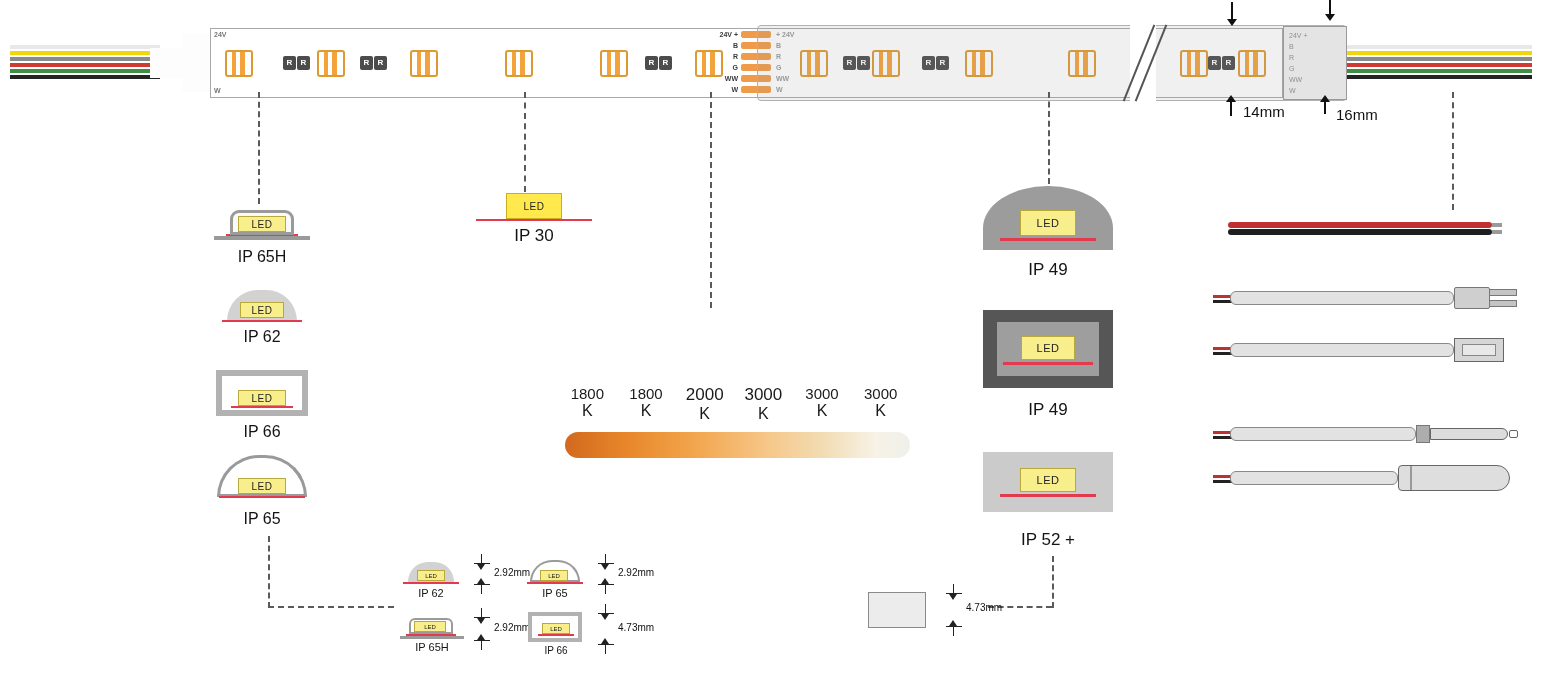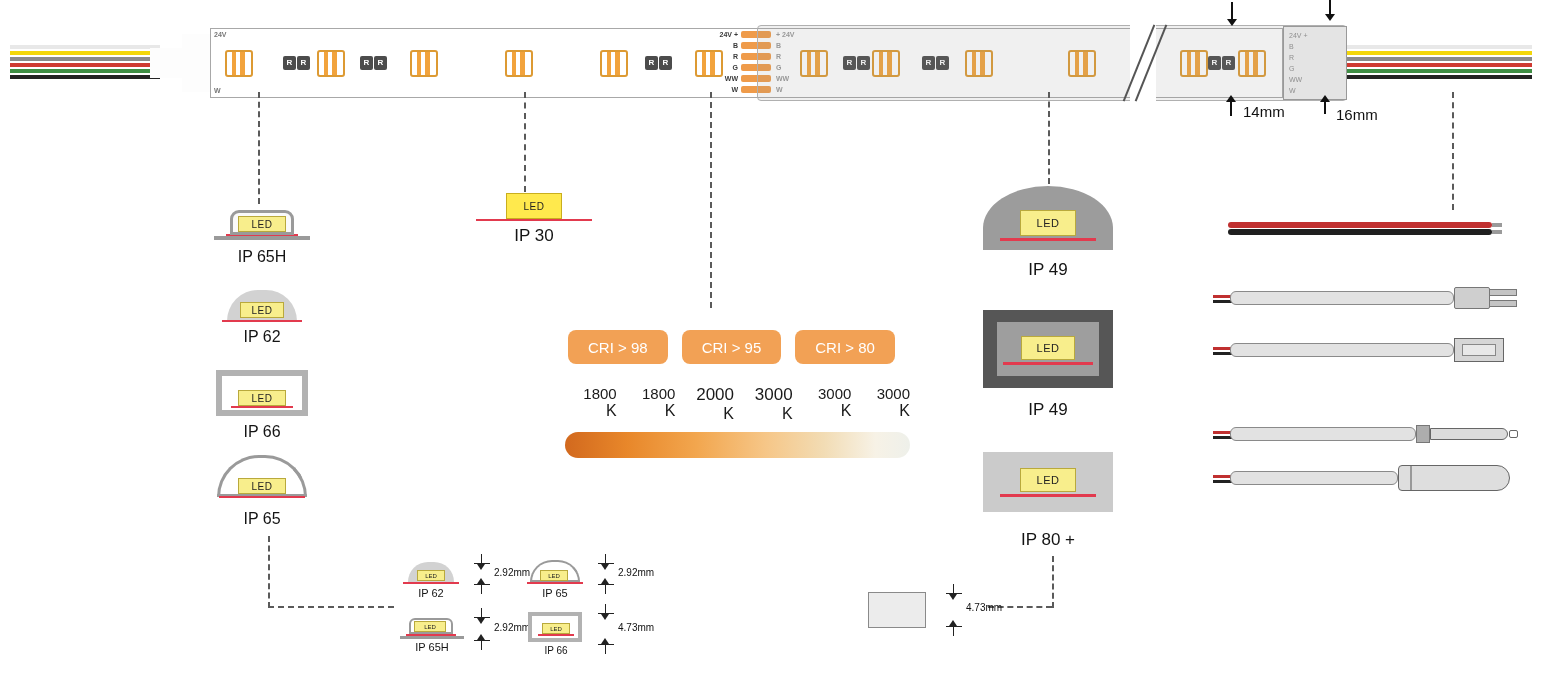--- a/index.html
+++ b/index.html
@@ -20,21 +20,21 @@
   .ledbox{position:absolute;display:flex;align-items:center;justify-content:center;background:#f8ee8c;
           border:1px solid #b9a93c;font-size:10px;color:#222;letter-spacing:.5px}
   .ledbox.big{font-size:11px}
   .ledbox.mini{font-size:6px;letter-spacing:0}
   .redline{position:absolute;height:2px;background:#e23a4e}
   .iplabel{position:absolute;font-size:16px;color:#141414;text-align:center}
   .iplabel.big{font-size:17px}
   .minilabel{position:absolute;font-size:11px;color:#141414;text-align:center}
   .cri{height:34px;border-radius:8px;background:#f2a155;color:#fff;font-size:15px;display:flex;align-items:center;padding:0 20px}
   .cctrow{position:absolute;display:flex}
-  .cctcol{flex:1;text-align:right;color:#1a1a1a}
+  .cctcol{flex:1;text-align:center;color:#1a1a1a}
   .cctcol .num{font-size:15px;display:block}
   .cctcol .unit{font-size:16px;display:block}
   .cctrow .cctcol:nth-child(3) .num,.cctrow .cctcol:nth-child(4) .num{font-size:17px}
   .tri{position:absolute;width:0;height:0;border-left:5px solid transparent;border-right:5px solid transparent;display:block}
   .tri.down{border-top:7px solid #111}
   .tri.up{border-bottom:7px solid #111}
   .stem{position:absolute;width:2px;background:#111;display:block}
   .dim{position:absolute;width:16px}
   .dim i,.dim b{position:absolute;display:block}
   .dim .stem{left:7px;width:1px;background:#222}
@@ -195,25 +195,20 @@
     <i class="redline" style="left:219px;top:496px;width:86px"></i>
     <div class="iplabel" style="left:217px;top:510px;width:90px">IP 65</div>
   </div>
 
   <div>
     <div class="ledbox" style="left:506px;top:193px;width:56px;height:26px;background:#ffe94d;border-color:#c9ae1e">LED</div>
     <i class="redline" style="left:476px;top:219px;width:116px"></i>
     <div class="iplabel big" style="left:500px;top:226px;width:68px">IP 30</div>
   </div>
 
-  <div class="abs" style="left:568px;top:330px;display:flex;gap:14px">
-    <div class="cri">CRI &gt; 98</div>
-    <div class="cri">CRI &gt; 95</div>
-    <div class="cri">CRI &gt; 80</div>
-  </div>
 
   <div class="cctrow" style="left:558px;top:385px;width:352px">
     <div class="cctcol">
       <span class="num">1800</span>
       <span class="unit">K</span>
     </div>
     <div class="cctcol">
       <span class="num">1800</span>
       <span class="unit">K</span>
     </div>
@@ -249,21 +244,21 @@
     <div class="abs" style="left:997px;top:322px;width:102px;height:54px;background:#9e9e9e"></div>
     <div class="ledbox big" style="left:1021px;top:336px;width:54px;height:24px">LED</div>
     <i class="redline" style="left:1003px;top:362px;width:90px;height:3px"></i>
     <div class="iplabel big" style="left:1003px;top:400px;width:90px">IP 49</div>
   </div>
 
   <div>
     <div class="abs" style="left:983px;top:452px;width:130px;height:60px;background:#cbcbcb"></div>
     <div class="ledbox big" style="left:1020px;top:468px;width:56px;height:24px">LED</div>
     <i class="redline" style="left:1000px;top:494px;width:96px;height:3px"></i>
-    <div class="iplabel big" style="left:1003px;top:530px;width:90px">IP 80 +</div>
+    <div class="iplabel big" style="left:1003px;top:530px;width:90px">IP 52 +</div>
   </div>
 
   <div>
     <div class="abs" style="left:408px;top:562px;width:46px;height:20px;background:#d2d2d2;border-radius:23px 23px 0 0"></div>
     <div class="ledbox mini" style="left:417px;top:570px;width:28px;height:11px">LED</div>
     <i class="redline" style="left:403px;top:582px;width:56px"></i>
     <div class="minilabel" style="left:405px;top:587px;width:52px">IP 62</div>
   </div>
   <div class="dim" style="left:474px;top:554px;height:40px">
     <i class="stem st"></i>

